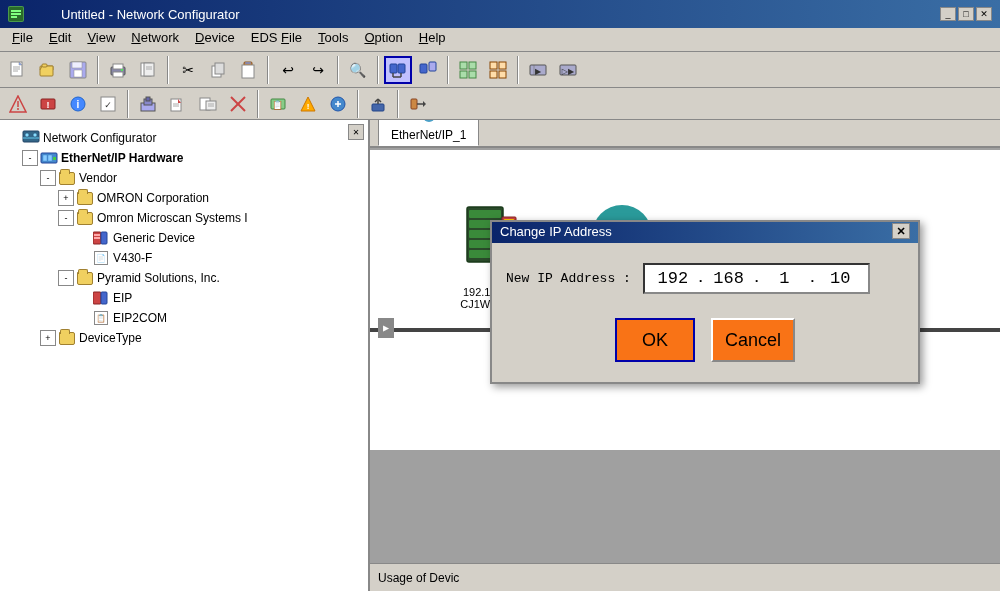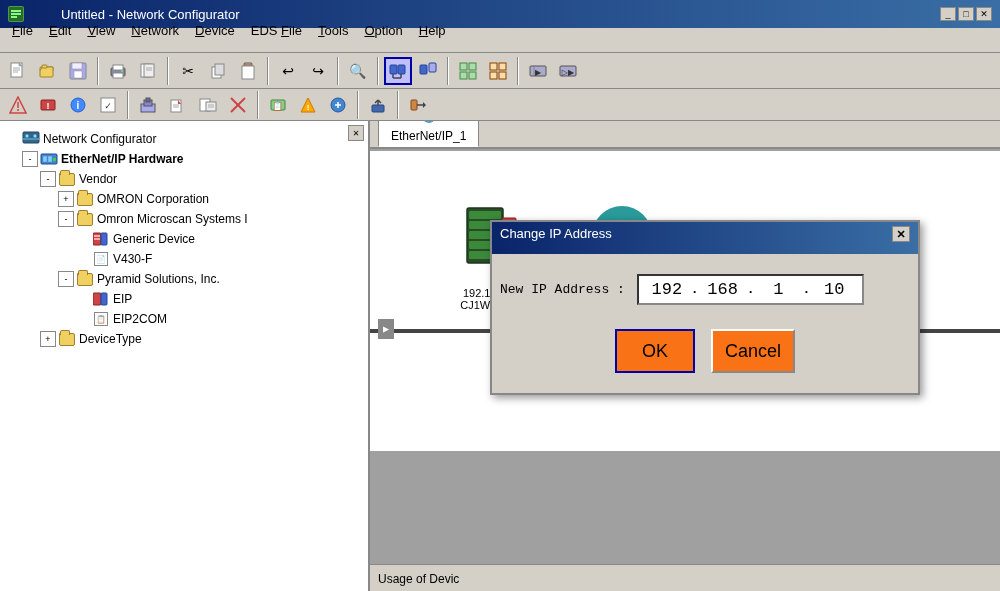--- a/index.html
+++ b/index.html
@@ -43,23 +43,23 @@
       cursor: pointer;
       display: flex; align-items: center; justify-content: center;
       color: #000;
     }
 
     
     #menu-bar {
       background: #d4d0c8;
       height: 24px;
       display: flex;
-      align-items: flex-end;
+      align-items: flex-start;
       border-bottom: 1px solid #888;
-      padding: 12px 4px;
+      padding: 0 4px;
     }
     .menu-item {
       padding: 2px 8px;
       cursor: pointer;
       font-size: 13px;
       font-family: 'MS Sans Serif', Arial, sans-serif;
     }
     .menu-item u { text-decoration: underline; }
 
     
@@ -276,38 +276,38 @@
       width: 430px;
       background: #d4d0c8;
       border: 2px solid #888;
       box-shadow: 3px 3px 8px rgba(0,0,0,0.4);
     }
     .dialog-title {
       background: linear-gradient(to right, #0a246a, #3a6ea5);
       color: white;
       padding: 4px 8px;
       display: flex;
-      align-items: flex-start;
+      align-items: flex-end;
       justify-content: space-between;
       font-family: 'MS Sans Serif', Arial, sans-serif;
       font-size: 13px;
-      height: 32px;
+      height: 21px;
     }
     .dialog-close-btn {
       width: 18px; height: 16px;
       background: #d4d0c8;
       border: 1px solid #888;
       cursor: pointer;
       display: flex; align-items: center; justify-content: center;
       font-size: 11px;
       font-weight: bold;
       color: #000;
     }
     .dialog-body {
-      padding: 20px 8px;
+      padding: 20px 14px;
     }
     .ip-row {
       display: flex;
       align-items: center;
       margin-bottom: 24px;
     }
     .ip-label {
       font-family: 'Courier New', monospace;
       font-size: 13px;
       margin-right: 12px;

